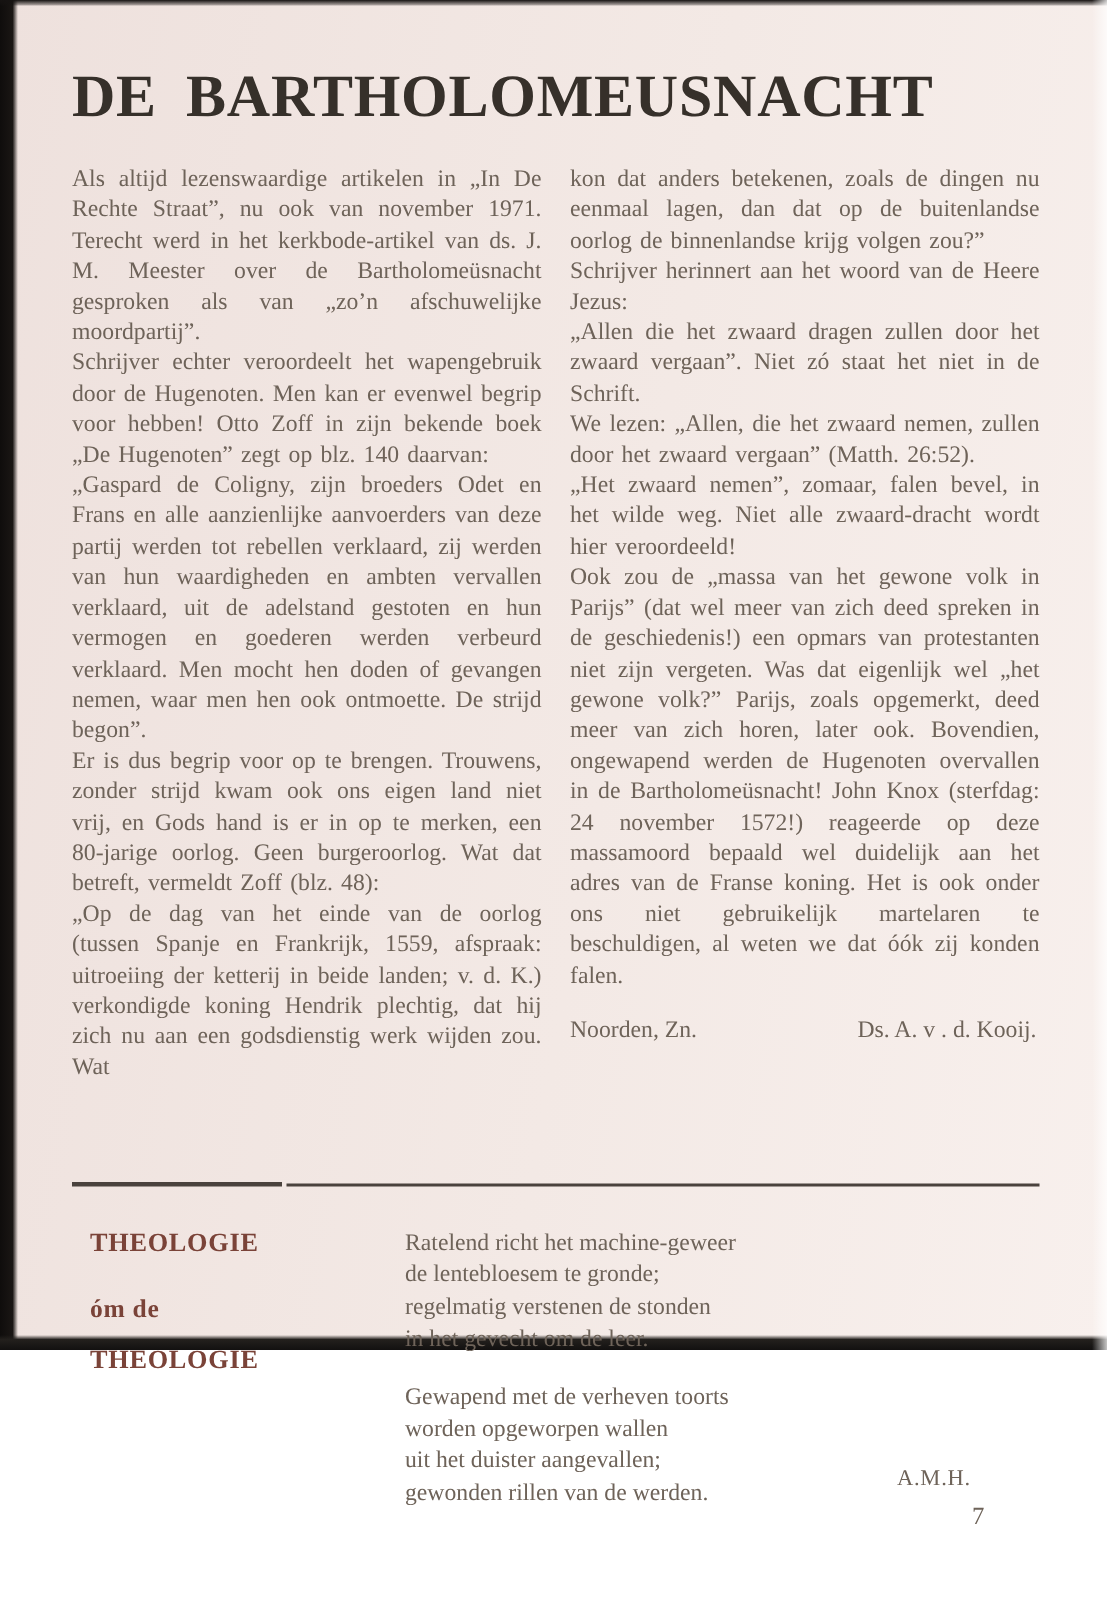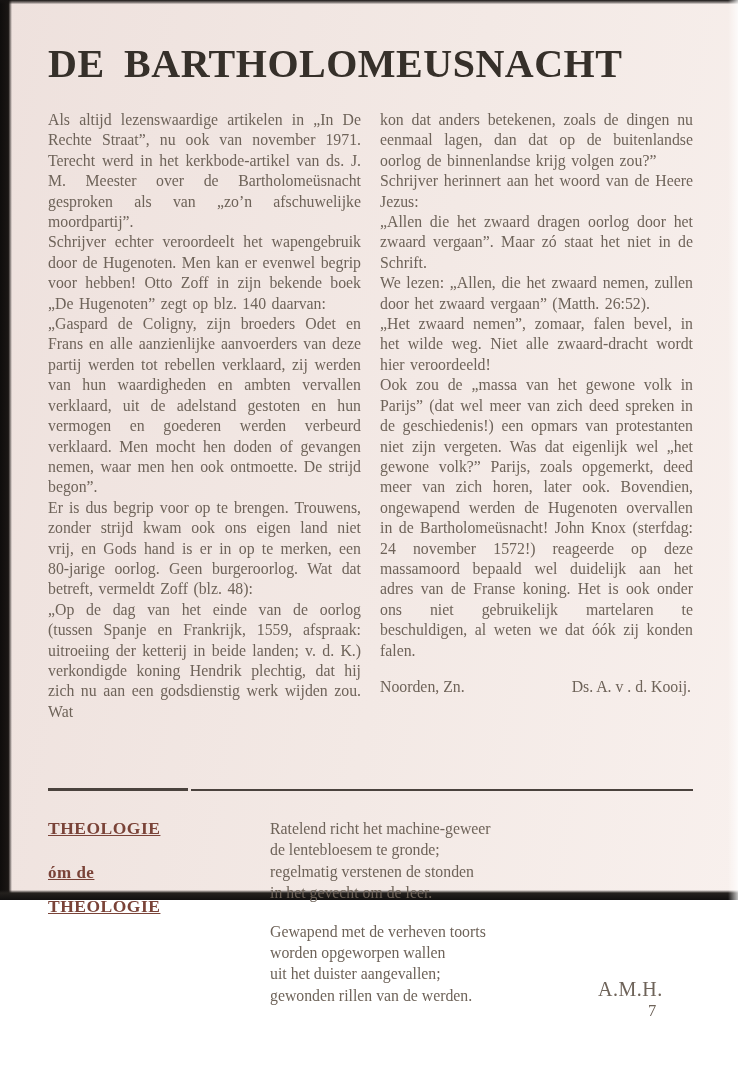--- a/index.html
+++ b/index.html
@@ -65,37 +65,36 @@
   }
   .rule .seg-a {
     position: absolute; left: 0; top: 0; width: 140px; height: 2.5px;
     background: #4a423d;
   }
   .rule .seg-b {
     position: absolute; left: 143px; top: 1px; width: 502px; height: 2px;
     background: #4a423d;
   }
   .footer-heading {
-    position: absolute; left: 48px; top: 818px;
+    position: absolute; left: 60px; top: 818px;
     color: #7a4338;
     font-weight: bold;
-    text-decoration: underline;
   }
   .footer-heading .h-line { font-size: 17.5px; letter-spacing: 0.5px; }
   .footer-heading .h-line.small { font-size: 17px; margin: 24px 0 13px 0; }
   .poem {
     position: absolute; left: 270px; top: 818px;
     color: #6e6359;
     font-size: 15.8px;
     line-height: 21.4px;
   }
   .stanza { margin-bottom: 17px; }
   .attribution {
     position: absolute; left: 598px; top: 978px;
-    color: #6e6359; font-size: 20px; letter-spacing: 0.5px;
+    color: #6e6359; font-size: 15px; letter-spacing: 0.5px;
   }
   .page-number {
     position: absolute; left: 648px; top: 1001px;
     color: #6e6359; font-size: 16.5px;
   }
 </style>
 </head>
 <body>
 
 <div class="page">
@@ -111,21 +110,21 @@
     <div class="col">
       <p>Als altijd lezenswaardige artikelen in „In De Rechte Straat”, nu ook van november 1971. Terecht werd in het kerkbode-artikel van ds. J. M. Meester over de Bartholomeüsnacht gesproken als van „zo’n afschuwelijke moordpartij”.</p>
       <p>Schrijver echter veroordeelt het wapengebruik door de Hugenoten. Men kan er evenwel begrip voor hebben! Otto Zoff in zijn bekende boek „De Hugenoten” zegt op blz. 140 daarvan:</p>
       <p>„Gaspard de Coligny, zijn broeders Odet en Frans en alle aanzienlijke aanvoerders van deze partij werden tot rebellen verklaard, zij werden van hun waardigheden en ambten vervallen verklaard, uit de adelstand gestoten en hun vermogen en goederen werden verbeurd verklaard. Men mocht hen doden of gevangen nemen, waar men hen ook ontmoette. De strijd begon”.</p>
       <p>Er is dus begrip voor op te brengen. Trouwens, zonder strijd kwam ook ons eigen land niet vrij, en Gods hand is er in op te merken, een 80-jarige oorlog. Geen burgeroorlog. Wat dat betreft, vermeldt Zoff (blz. 48):</p>
       <p>„Op de dag van het einde van de oorlog (tussen Spanje en Frankrijk, 1559, afspraak: uitroeiing der ketterij in beide landen; v. d. K.) verkondigde koning Hendrik plechtig, dat hij zich nu aan een godsdienstig werk wijden zou. Wat</p>
     </div>
     <div class="col">
       <p>kon dat anders betekenen, zoals de dingen nu eenmaal lagen, dan dat op de buitenlandse oorlog de binnenlandse krijg volgen zou?”</p>
       <p>Schrijver herinnert aan het woord van de Heere Jezus:</p>
-      <p>„Allen die het zwaard dragen oorlog door het zwaard vergaan”. Maar zó staat het niet in de Schrift.</p>
+      <p>„Allen die het zwaard dragen zullen door het zwaard vergaan”. Niet zó staat het niet in de Schrift.</p>
       <p>We lezen: „Allen, die het zwaard nemen, zullen door het zwaard vergaan” (Matth. 26:52).</p>
       <p>„Het zwaard nemen”, zomaar, falen bevel, in het wilde weg. Niet alle zwaard-dracht wordt hier veroordeeld!</p>
       <p>Ook zou de „massa van het gewone volk in Parijs” (dat wel meer van zich deed spreken in de geschiedenis!) een opmars van protestanten niet zijn vergeten. Was dat eigenlijk wel „het gewone volk?” Parijs, zoals opgemerkt, deed meer van zich horen, later ook. Bovendien, ongewapend werden de Hugenoten overvallen in de Bartholomeüsnacht! John Knox (sterfdag: 24 november 1572!) reageerde op deze massamoord bepaald wel duidelijk aan het adres van de Franse koning. Het is ook onder ons niet gebruikelijk martelaren te beschuldigen, al weten we dat óók zij konden falen.</p>
       <div class="signature">
         <span>Noorden, Zn.</span>
         <span>Ds. A. v . d. Kooij.</span>
       </div>
     </div>
   </div>
 

